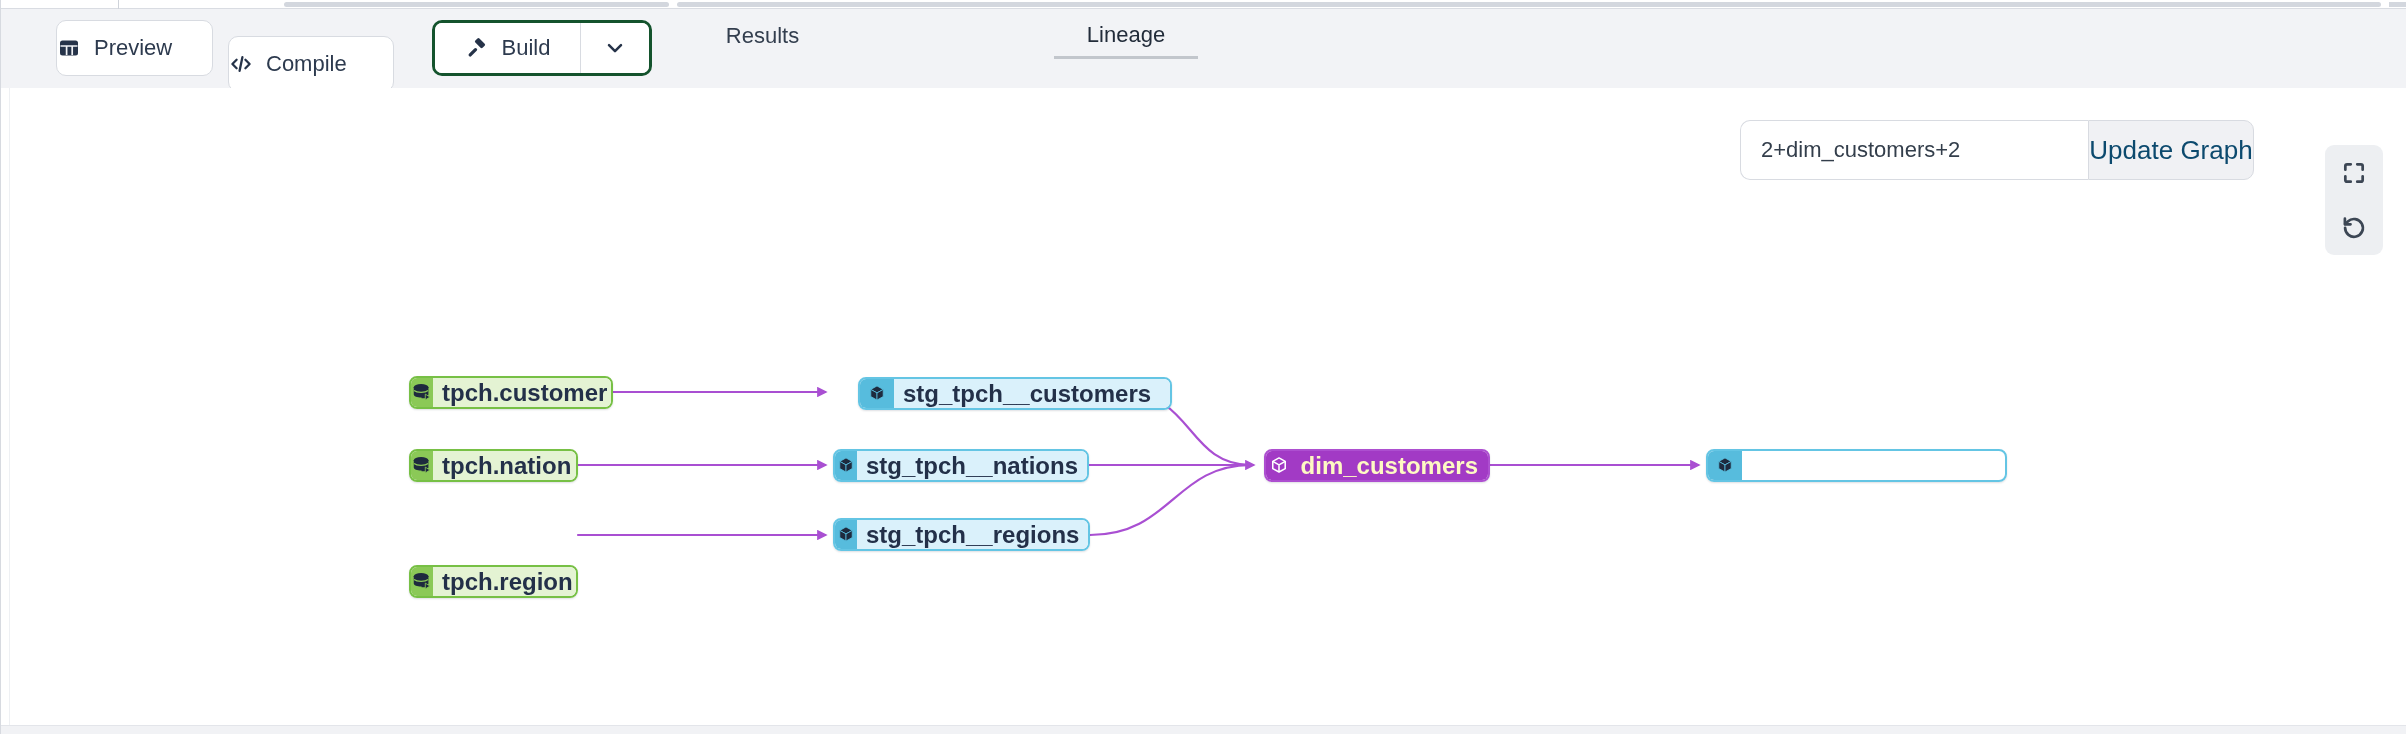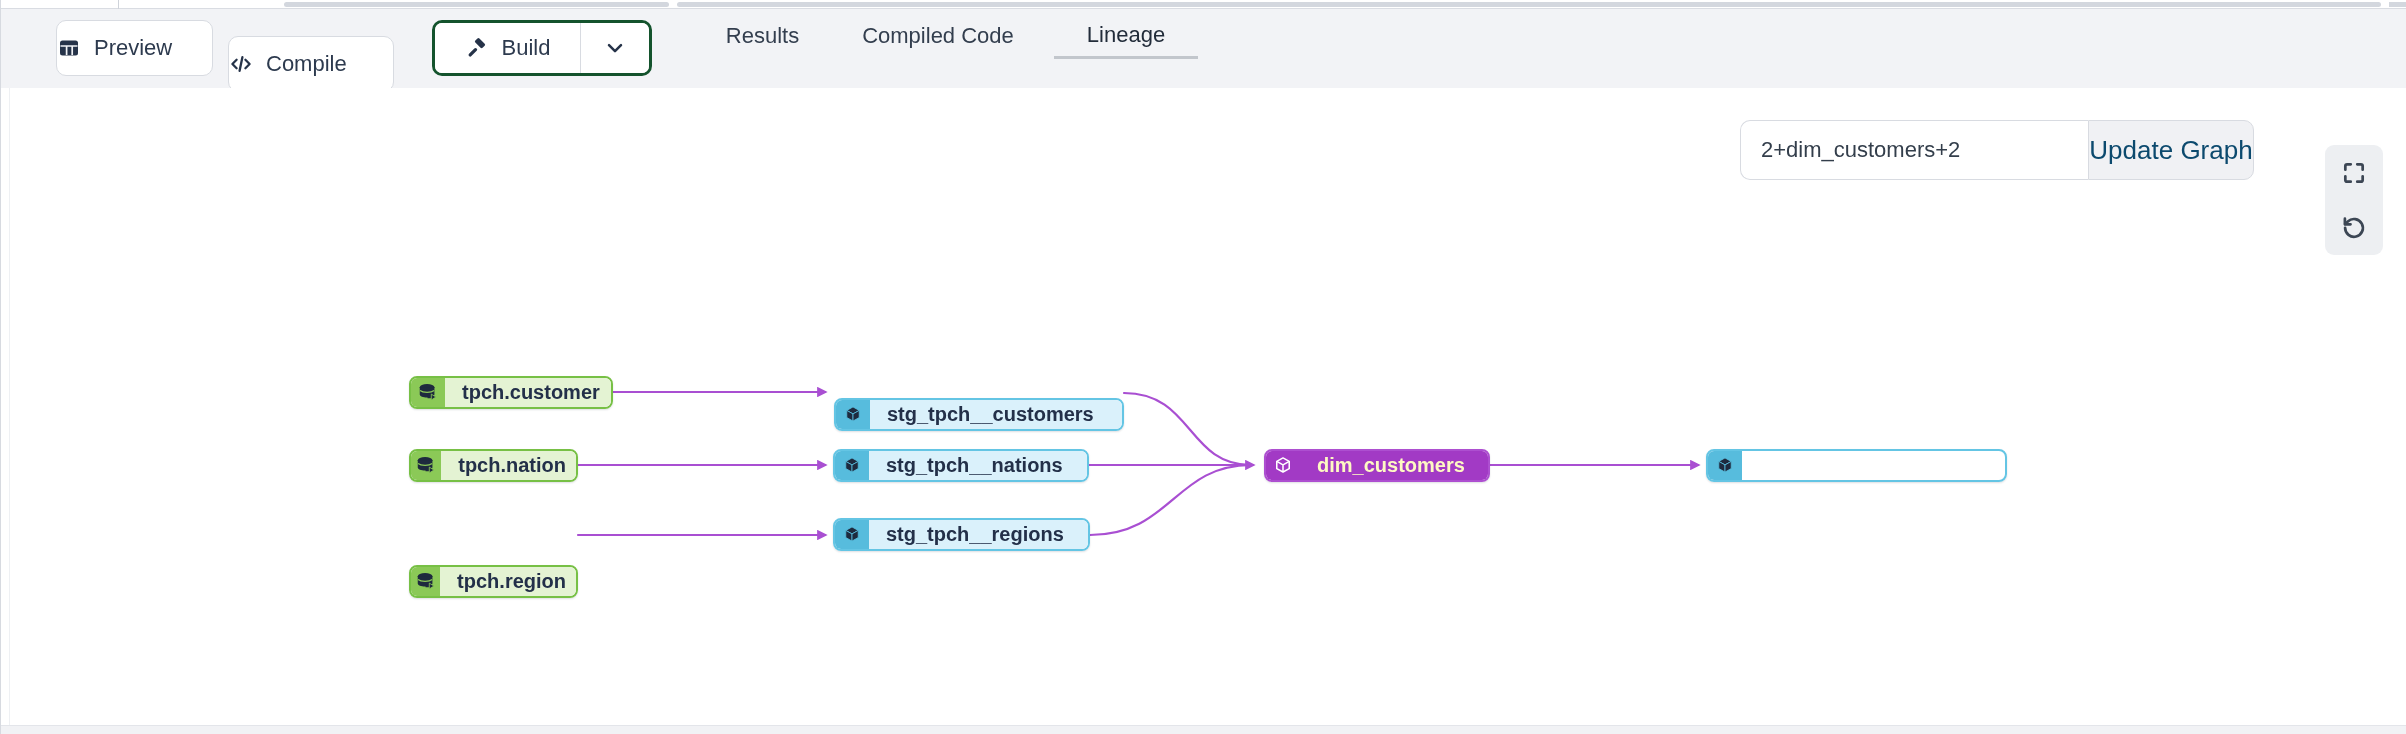--- a/index.html
+++ b/index.html
@@ -31,22 +31,22 @@
   .tab.active { color:#222c3a; border-bottom:3px solid #c2c6cc; }
 
   
   .canvas { position:absolute; left:0; top:88px; width:2406px; height:637px; background:#fff; }
   .canvas .gutter { position:absolute; left:8px; top:0; width:1px; height:100%; background:#eef0f3; }
   .edges { position:absolute; left:0; top:0; width:2406px; height:637px; pointer-events:none; }
 
   .node { position:absolute; height:33px; display:flex; align-items:stretch; border-radius:8px;
     border:2px solid; box-shadow:0 1px 2px rgba(20,30,50,.14); cursor:pointer; overflow:hidden; }
   .node .nicon { width:34px; display:flex; align-items:center; justify-content:center; }
-  .node .nlabel { flex:1; display:flex; align-items:center; padding:0 10px 0 17px;
-    font-size:20px; font-weight:700; color:#233049; white-space:nowrap; }
+  .node .nlabel { flex:1; display:flex; align-items:center; padding:0 10px 0 9px;
+    font-size:24px; font-weight:700; color:#233049; white-space:nowrap; }
   .node.green  { border-color:#77c045; }
   .node.green .nicon  { background:#8bc957; }
   .node.green .nlabel { background:#e4f3d3; }
   .node.blue   { border-color:#64c5e4; }
   .node.blue .nicon  { background:#57bcdd; }
   .node.blue .nlabel { background:#daf1fb; }
   .node.purple { border-color:#ad4fd0; }
   .node.purple .nicon  { background:#a23ac5; }
   .node.purple .nlabel { background:#a23ac5; color:#fef9c3; }
 
@@ -106,23 +106,20 @@
       <div class="sep"></div>
       <button class="part" style="width:70px;">
         <svg class="icon24" viewBox="0 0 24 24">
           <path d="M6 9.2 L12 15.2 L18 9.2" stroke="#263349" stroke-width="2.5" fill="none" stroke-linecap="round" stroke-linejoin="round"></path>
         </svg>
       </button>
     </div>
 
     <div class="tab" style="left:696px; width:131px;">
       <span>Results</span>
-    </div>
-    <div class="tab" style="left:827px; width:220px;">
-      <span>Compiled Code</span>
     </div>
     <div class="tab active" style="left:1053px; width:144px;">
       <span>Lineage</span>
     </div>
   </div>
 
   <div class="canvas">
     <div class="gutter"></div>
 
     <svg class="edges" viewBox="0 0 2406 637">
@@ -180,21 +177,21 @@
             <path d="M3 5.6 h16 v8.1 c0 1.8 -3.58 3.3 -8 3.3 s-8 -1.5 -8 -3.3 Z"></path>
           </g>
           <path d="M3.3 9.3 c1.5 1.2 4.3 2 7.7 2 s6.2 -.8 7.7 -2" stroke="#8bc957" stroke-width="1.4" fill="none"></path>
           <path d="M11.5 16.4 h5.2" stroke="#1e2a3e" stroke-width="2.6"></path>
           <path d="M15.6 13.2 l5 3.2 -5 3.2 z" fill="#1e2a3e" stroke="#8bc957" stroke-width="0.9"></path>
         </svg>
       </span>
       <span class="nlabel">tpch.region</span>
     </div>
 
-    <div class="node blue" style="left:833px; top:289px; width:290px;margin-top:21px;">
+    <div class="node blue" style="left:857px; top:289px; width:314px;">
       <span class="nicon">
         <svg width="22" height="22" viewBox="0 0 24 24">
           <g fill="#1e2a3e" stroke="#57bcdd" stroke-width="0.9">
             <path d="M12 3.2 L18.8 7 L12 10.8 L5.2 7 Z"></path>
             <path d="M5.2 7 L12 10.8 V18.6 L5.2 14.8 Z"></path>
             <path d="M18.8 7 L12 10.8 V18.6 L18.8 14.8 Z"></path>
           </g>
         </svg>
       </span>
       <span class="nlabel">stg_tpch__customers</span>

